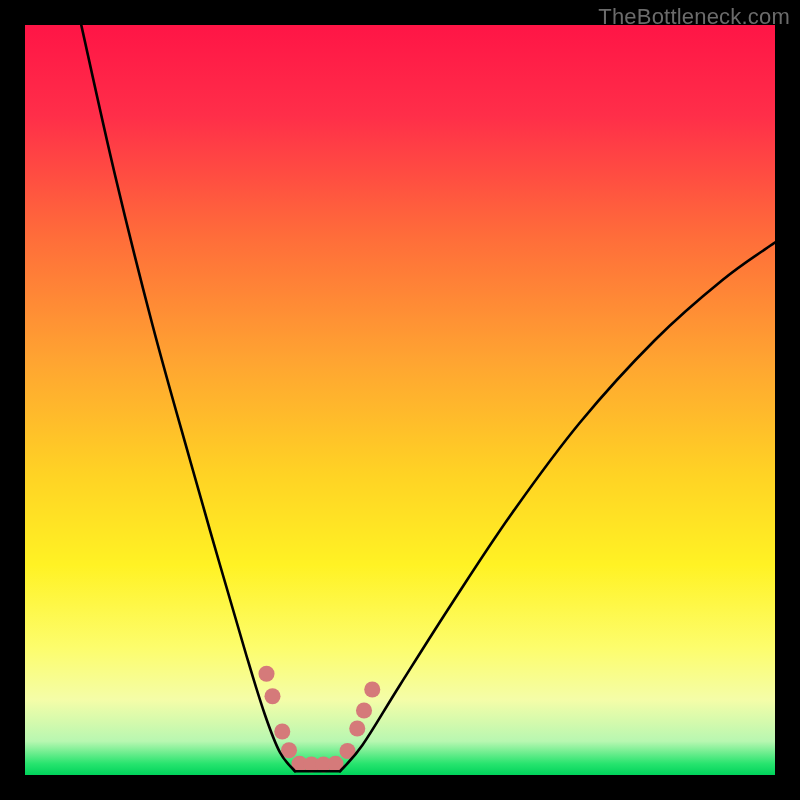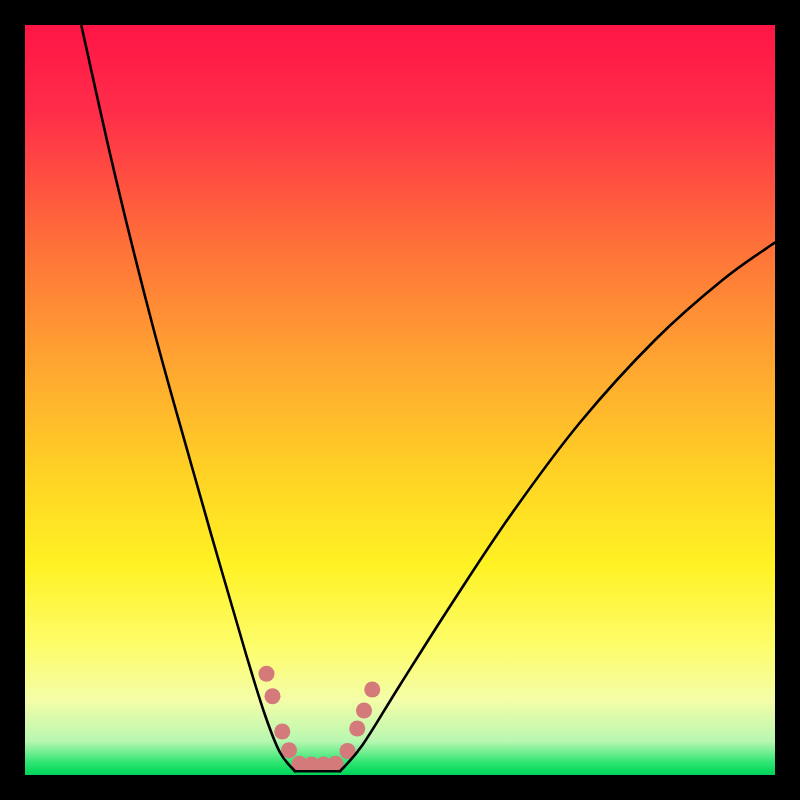--- a/index.html
+++ b/index.html
@@ -85,13 +85,14 @@
           <circle cx="44.30" cy="93.80" r="1.07" fill="#d57a7a"></circle>
           <circle cx="45.20" cy="91.40" r="1.07" fill="#d57a7a"></circle>
           <circle cx="46.30" cy="88.60" r="1.07" fill="#d57a7a"></circle>
         </g>
       <path id="curve-left" fill="none" stroke="#000" stroke-width="0.35" stroke-linecap="round" d="M 7.50 0.00 C 8.31 3.60, 10.29 12.80, 12.00 20.00 C 13.71 27.20, 15.20 33.16, 17.00 40.00 C 18.80 46.84, 20.38 52.24, 22.00 58.00 C 23.62 63.76, 24.65 67.32, 26.00 72.00 C 27.35 76.68, 28.42 80.40, 29.50 84.00 C 30.58 87.60, 31.19 89.66, 32.00 92.00 C 32.81 94.34, 33.28 95.65, 34.00 97.00 C 34.72 98.35, 35.64 99.05, 36.00 99.50"></path>
       <path id="curve-floor" fill="none" stroke="#000" stroke-width="0.35" stroke-linecap="round" d="M 36.00 99.50 L 42.00 99.50"></path>
       <path id="curve-right" fill="none" stroke="#000" stroke-width="0.35" stroke-linecap="round" d="M 42.00 99.50 C 42.54 98.87, 43.56 98.07, 45.00 96.00 C 46.44 93.93, 47.84 91.42, 50.00 88.00 C 52.16 84.58, 54.30 81.14, 57.00 77.00 C 59.70 72.86, 61.94 69.32, 65.00 65.00 C 68.06 60.68, 70.58 57.14, 74.00 53.00 C 77.42 48.86, 80.58 45.42, 84.00 42.00 C 87.42 38.58, 90.12 36.34, 93.00 34.00 C 95.88 31.66, 98.74 29.90, 100.00 29.00"></path>
     </svg>
   </div>
 
+  <div class="watermark">TheBottleneck.com</div>
 </div>
 
 </body></html>

